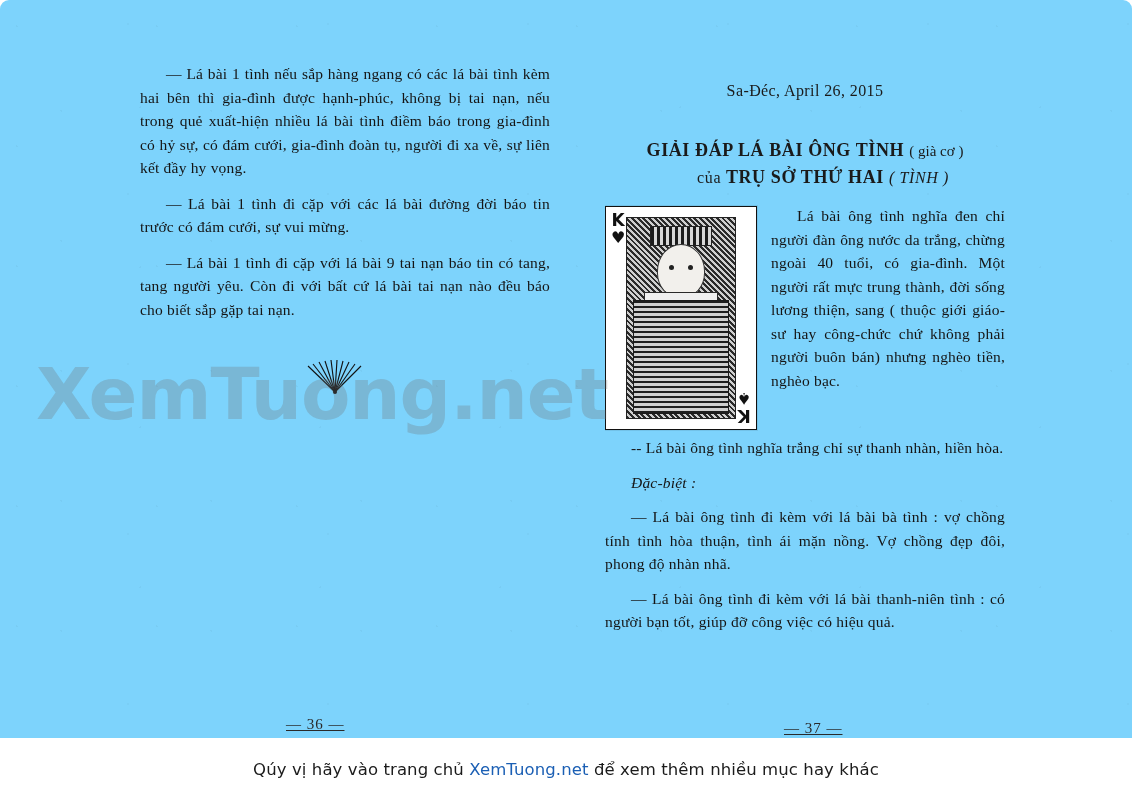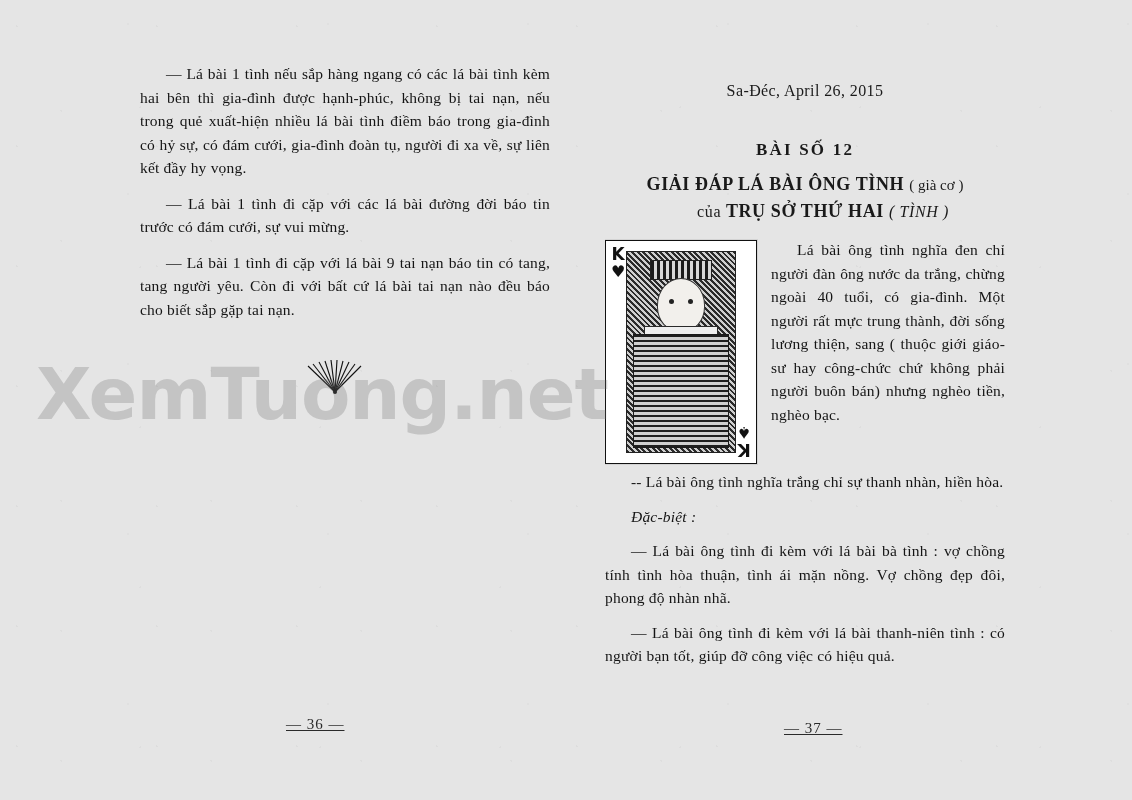--- a/index.html
+++ b/index.html
@@ -11,21 +11,22 @@
     width: 1132px;
     height: 800px;
     overflow: hidden;
     font-family: "Liberation Serif", serif;
     color: #1a1a1a;
     position: relative;
   }
   .page {
     position: absolute;
     inset: 0;
-    background: #e5e5e5;
+    background: #7dd3fc;
+    border-radius: 9px;
   }
   
   .scan-noise {
     position: absolute;
     inset: 0;
     background:
       radial-gradient(circle at 12% 22%, rgba(0,0,0,0.035) 0 1px, transparent 1px),
       radial-gradient(circle at 78% 67%, rgba(0,0,0,0.03) 0 1px, transparent 1px),
       radial-gradient(circle at 41% 85%, rgba(0,0,0,0.03) 0 1px, transparent 1px),
       radial-gradient(circle at 64% 14%, rgba(0,0,0,0.025) 0 1px, transparent 1px);
@@ -284,21 +285,20 @@
         <path d="M35 34 L55 6"></path>
       <path d="M35 34 L61 8"></path>
     </g>
     <circle cx="35" cy="34" r="2" fill="#111"></circle>
   </svg>
 
   <div class="col-right">
 
     <div class="dateline">Sa-Đéc, April 26, 2015</div>
 
-    <div class="bai-so">BÀI SỐ 12</div>
 
     <div class="title-1">
       <span>GIẢI ĐÁP LÁ BÀI ÔNG TÌNH</span>
       <span class="sub">( già cơ )</span>
     </div>
 
     <div class="title-2">
       <span class="lead">của</span>
       <span>TRỤ SỞ THỨ HAI</span>
       <span class="paren">( TÌNH )</span>
@@ -334,13 +334,18 @@
       <p>— Lá bài ông tình đi kèm với lá bài bà tình : vợ chồng tính tình hòa thuận, tình ái mặn nồng. Vợ chồng đẹp đôi, phong độ nhàn nhã.</p>
       <p>— Lá bài ông tình đi kèm với lá bài thanh-niên tình : có người bạn tốt, giúp đỡ công việc có hiệu quả.</p>
     </div>
   </div>
 
   <div class="folio folio-left">— 36 —</div>
   <div class="folio folio-right">— 37 —</div>
 
   <div class="watermark">XemTuong.net</div>
 
+  <div class="footer-bar">
+    <div class="footer-text">
+      <span>Qúy vị hãy vào trang chủ </span><span class="brand">XemTuong.net</span><span> để xem thêm nhiều mục hay khác</span>
+    </div>
+  </div>
 </div>
 
 </body></html>

